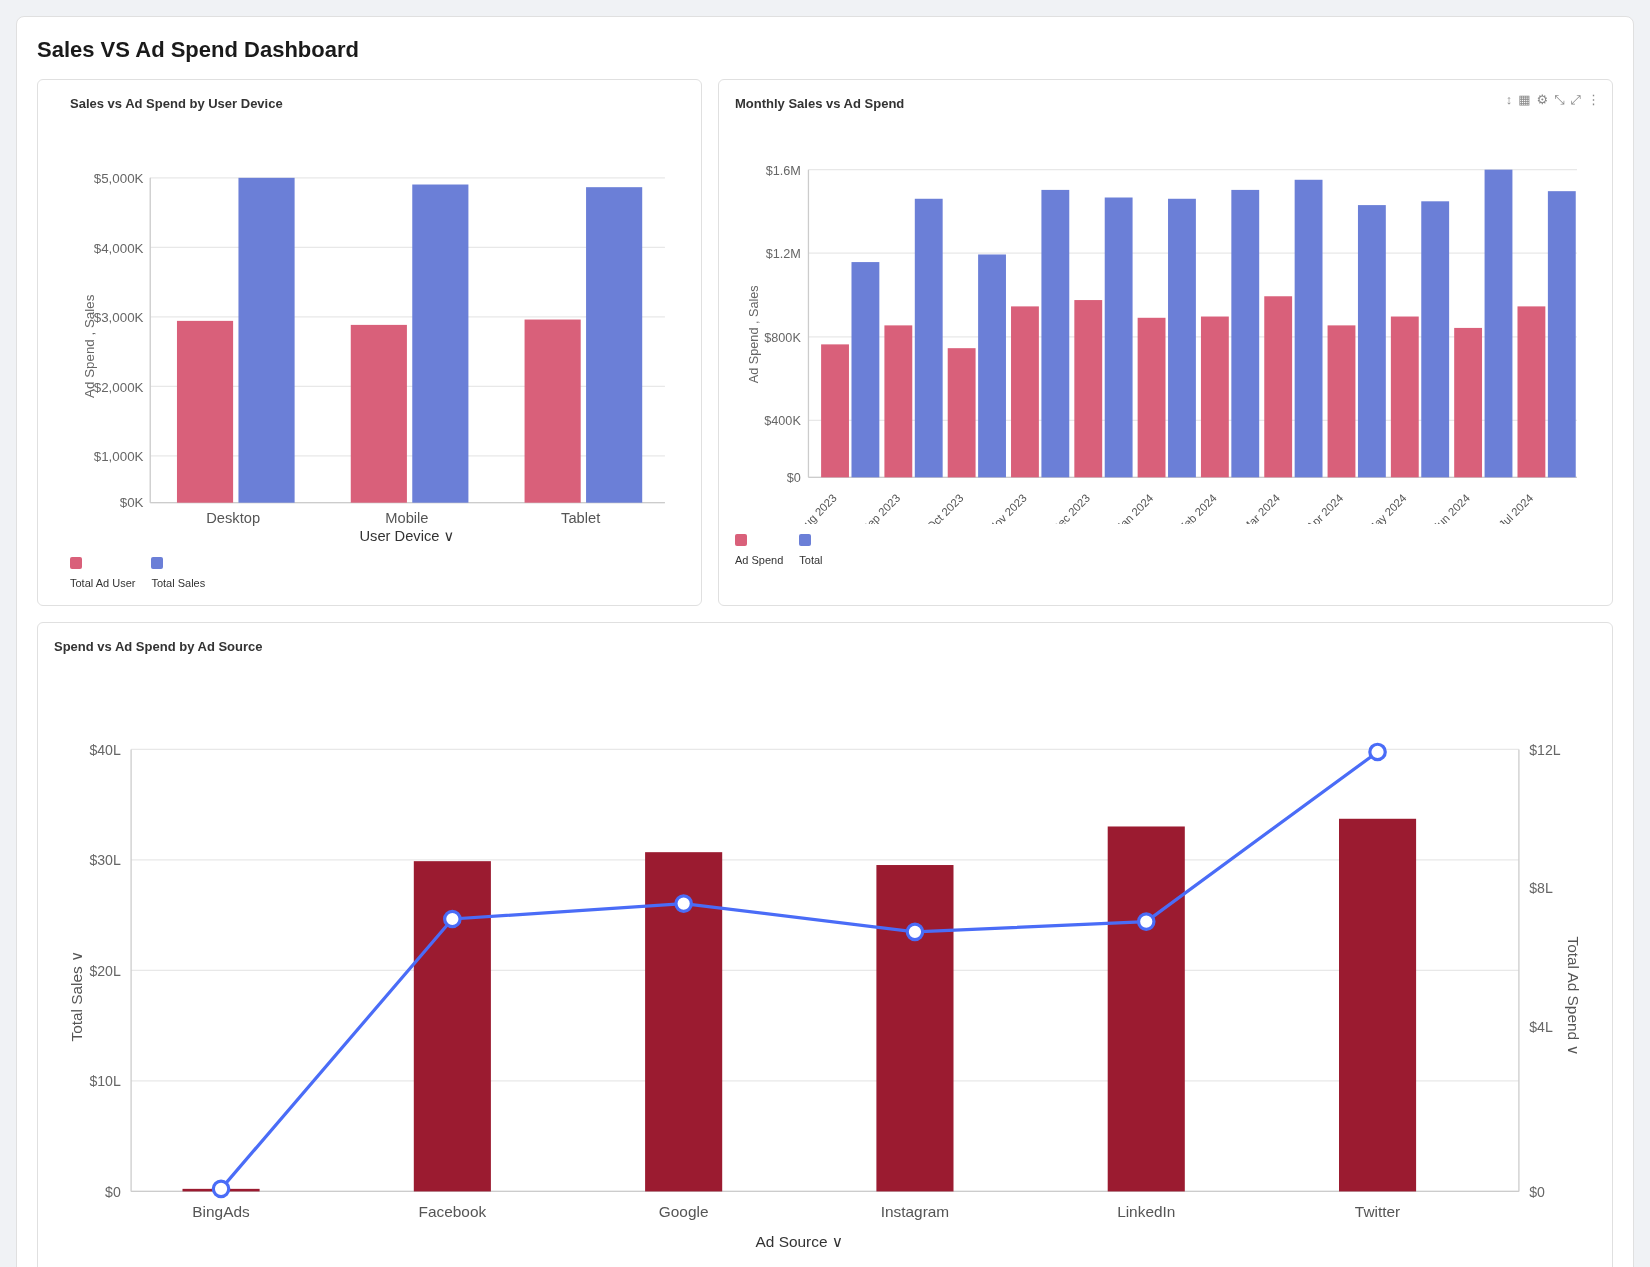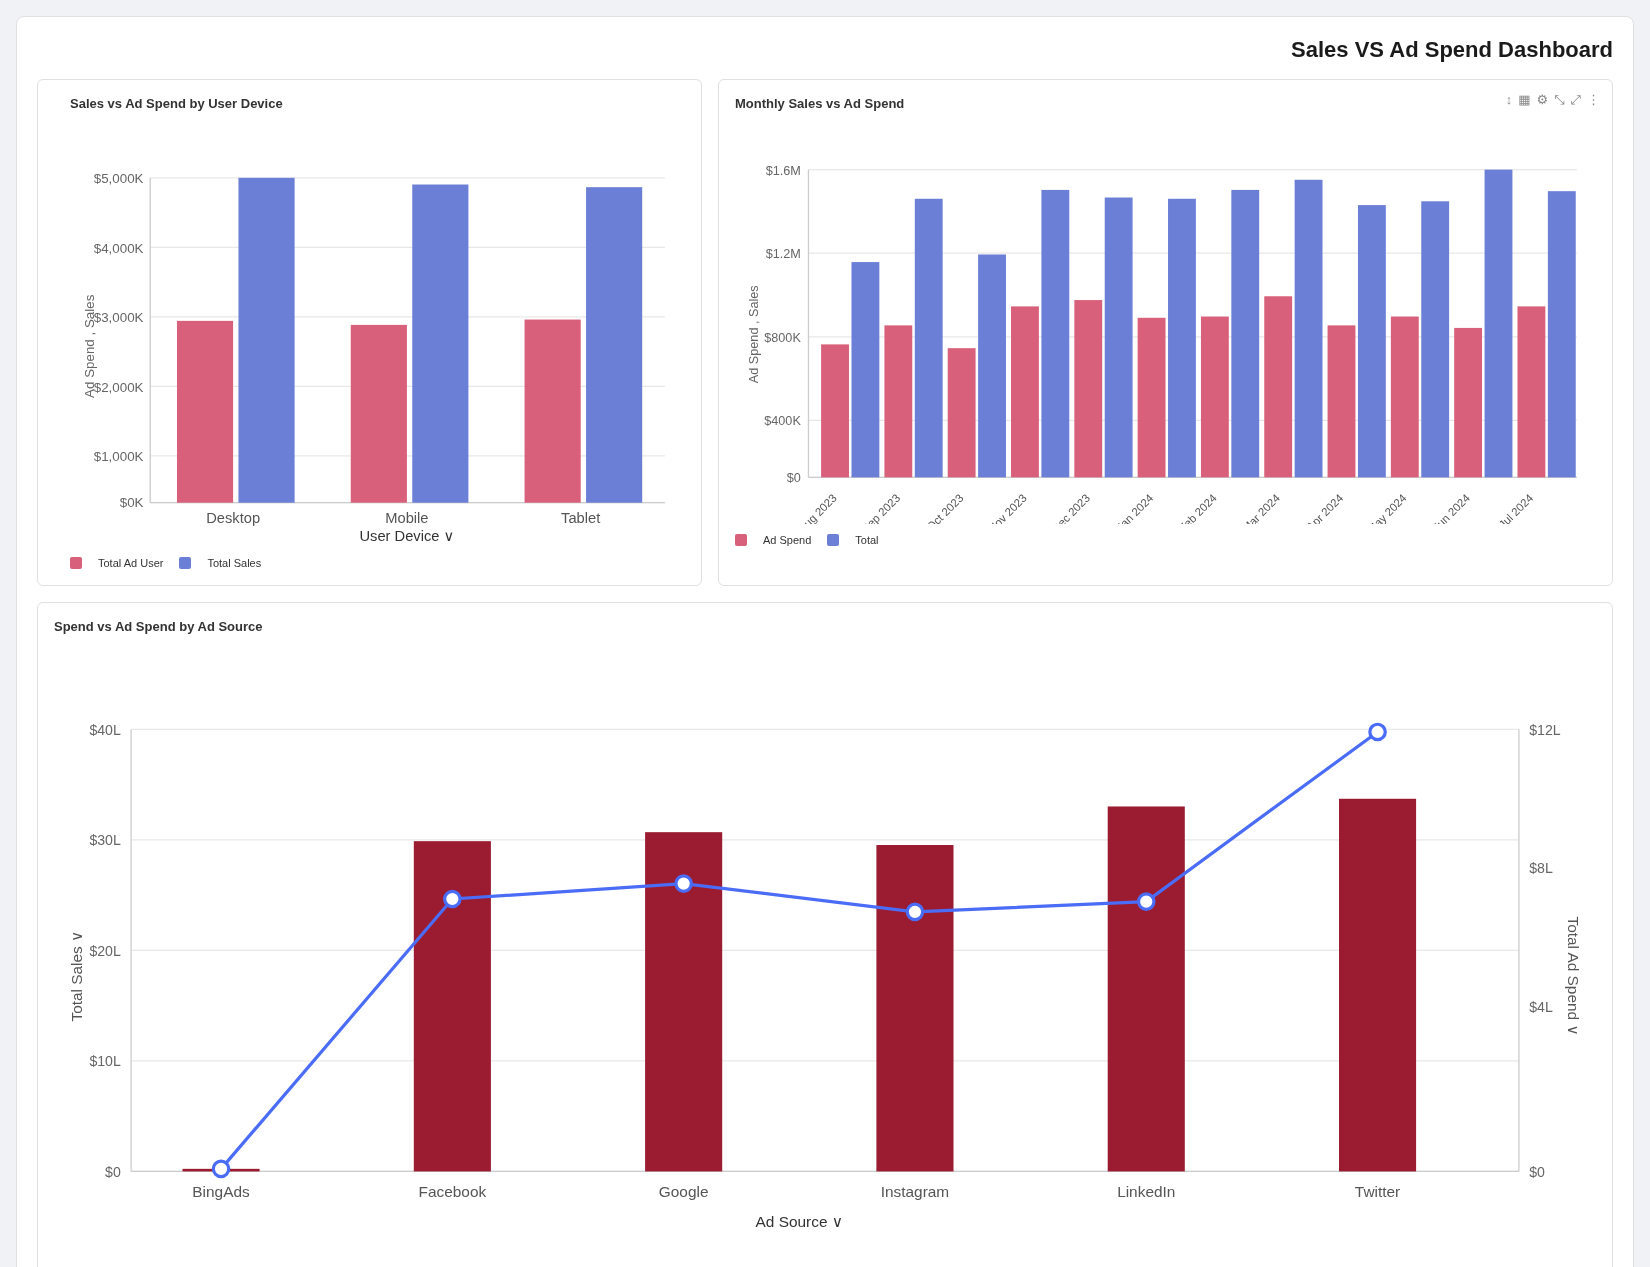--- a/index.html
+++ b/index.html
@@ -13,21 +13,20 @@
       background: white;
       border-radius: 8px;
       padding: 20px;
       border: 1px solid #e0e0e0;
     }
     .dashboard-title {
       font-size: 22px;
       font-weight: 700;
       margin-bottom: 16px;
       color: #1a1a1a;
-      text-align: right;
     }
     .top-row {
       display: flex;
       gap: 16px;
       margin-bottom: 16px;
     }
     .chart-card {
       background: white;
       border: 1px solid #e0e0e0;
       border-radius: 6px;
@@ -57,22 +56,23 @@
     svg text { font-family: -apple-system, BlinkMacSystemFont, 'Segoe UI', Arial, sans-serif; }
     .legend {
       display: flex;
       gap: 16px;
       margin-top: 6px;
       font-size: 11px;
       align-items: center;
     }
     .legend-item {
       display: flex;
-      align-items: flex-end;
-      gap: 16px;
+      align-items: flex-start;
+      gap: 8px;
+      flex-direction: column;
     }
     .legend-box {
       width: 12px;
       height: 12px;
       border-radius: 2px;
     }
     .bottom-card {
       border: 1px solid #e0e0e0;
       border-radius: 6px;
       padding: 16px;

